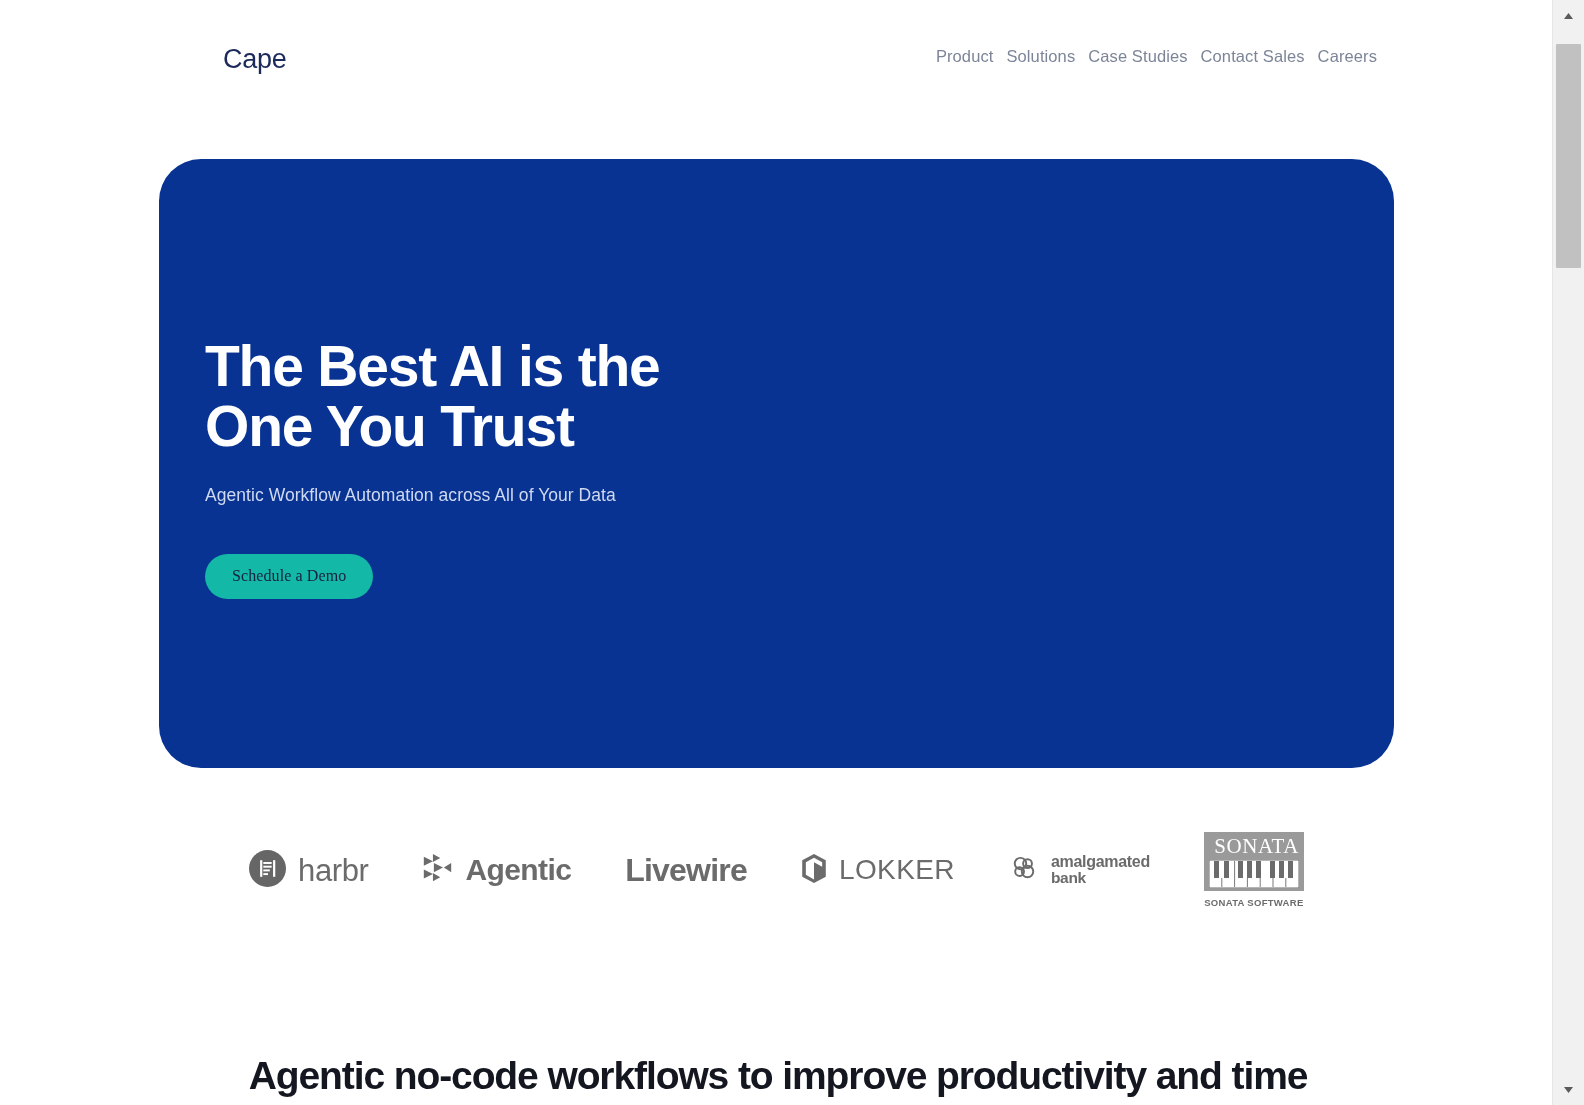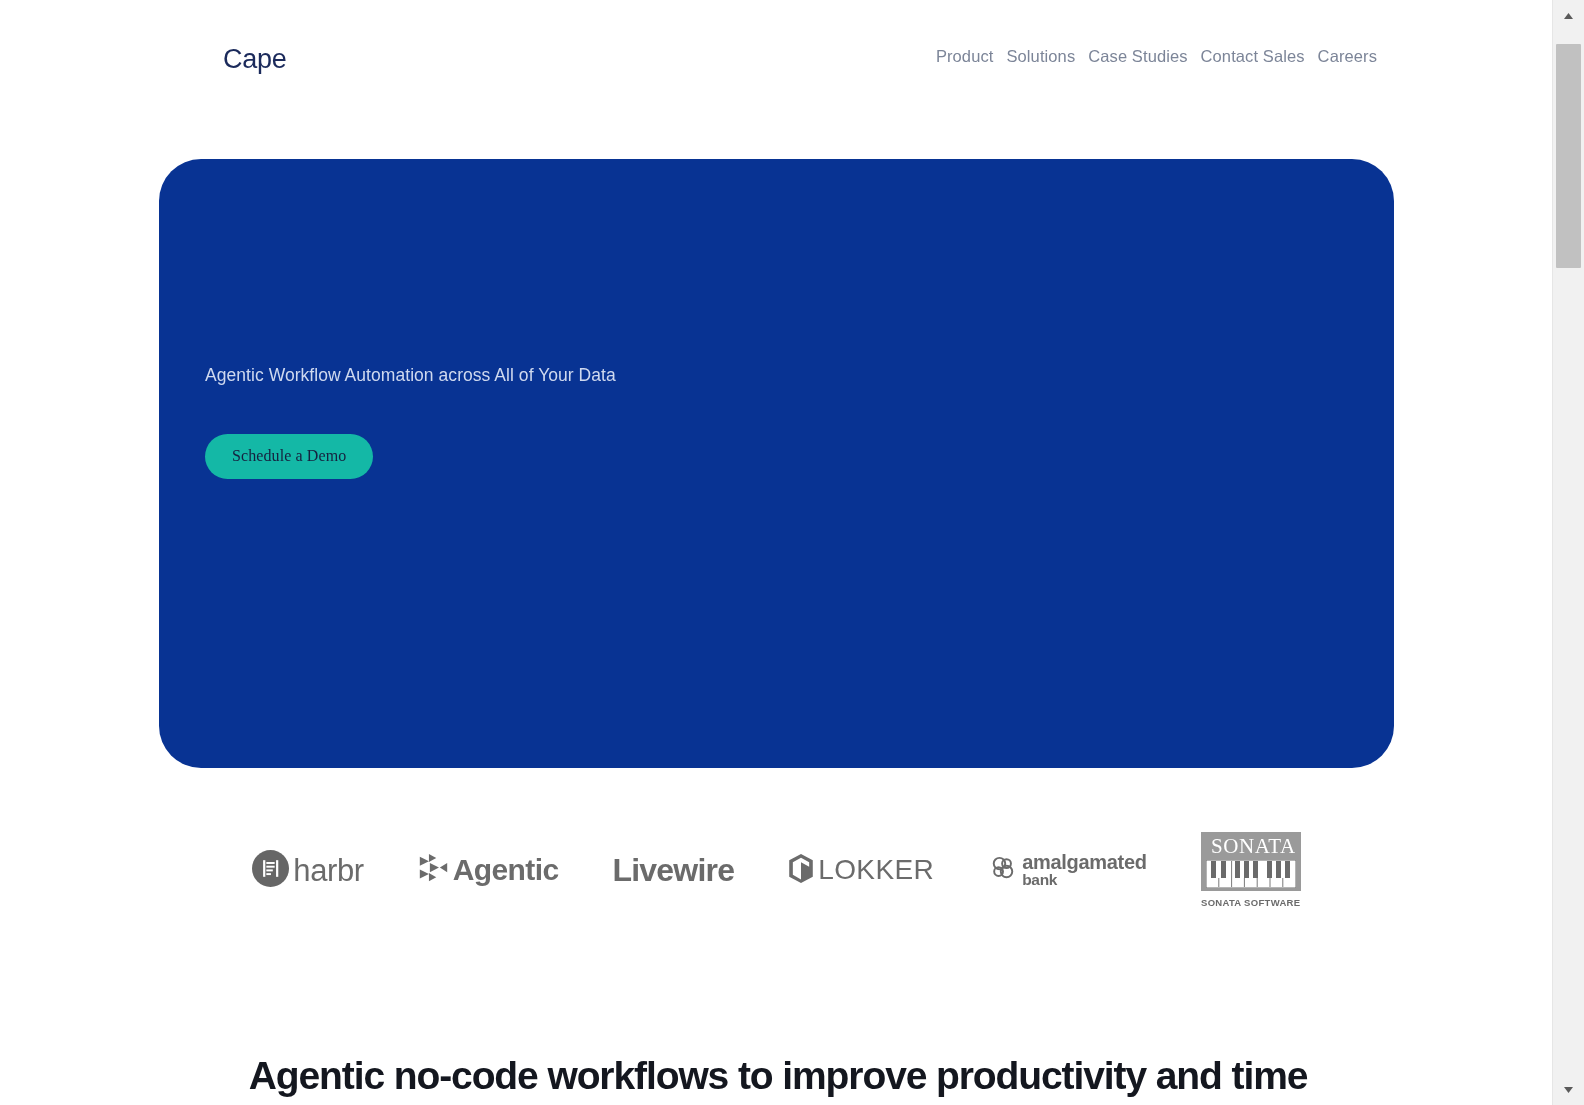--- a/index.html
+++ b/index.html
@@ -122,31 +122,31 @@
     height: 100px;
     display: flex;
     align-items: center;
     justify-content: center;
     gap: 54px;
     filter: grayscale(1);
   }
   .logo-item {
     display: flex;
     align-items: center;
-    gap: 4px;
+    gap: 12px;
     color: #6f6f6f;
   }
   .logo-word { font-size: 30px; letter-spacing: -0.4px; line-height: 1; }
   .lw-harbr  { font-size: 31px; font-weight: 400; color: #6b6b6b; }
   .lw-carbide{ font-size: 30px; font-weight: 700; color: #6b6b6b; letter-spacing: -0.6px; }
   .lw-livewire{ font-size: 32px; font-weight: 700; color: #6b6b6b; letter-spacing: -0.8px; }
   .lw-lokker { font-size: 28px; font-weight: 400; color: #6b6b6b; letter-spacing: 0.4px; }
 
   .amal-text { display: flex; flex-direction: column; line-height: 1.0; }
-  .amal-1 { font-size: 20px; font-weight: 700; color: #6b6b6b; letter-spacing: -0.3px; }
+  .amal-1 { font-size: 16px; font-weight: 700; color: #6b6b6b; letter-spacing: -0.3px; }
   .amal-2 { font-size: 15.5px; font-weight: 700; color: #6b6b6b; letter-spacing: -0.3px; }
 
   .sonata-wrap { display: flex; flex-direction: column; align-items: center; gap: 6px; }
   .sonata-box {
     width: 100px;
     background: #9a9a9a;
     padding: 4px 5px 3px 5px;
     display: flex;
     flex-direction: column;
     align-items: flex-end;
@@ -267,20 +267,22 @@
         <a class="nav-link" href="#">Product</a>
         <a class="nav-link" href="#">Solutions</a>
         <a class="nav-link" href="#">Case Studies</a>
         <a class="nav-link" href="#">Contact Sales</a>
         <a class="nav-link" href="#">Careers</a>
       </nav>
     </header>
 
     <section class="hero">
       <div class="hero-inner">
+        <h1 class="hero-title">The Best AI is the
+One You Trust</h1>
         <p class="hero-sub">Agentic Workflow Automation across All of Your Data</p>
         <button class="hero-cta">Schedule a Demo</button>
       </div>
     </section>
 
     <div class="logo-strip">
 
       <div class="logo-item">
         <span>
           <svg width="37" height="37" viewBox="0 0 40 40" aria-hidden="true">

